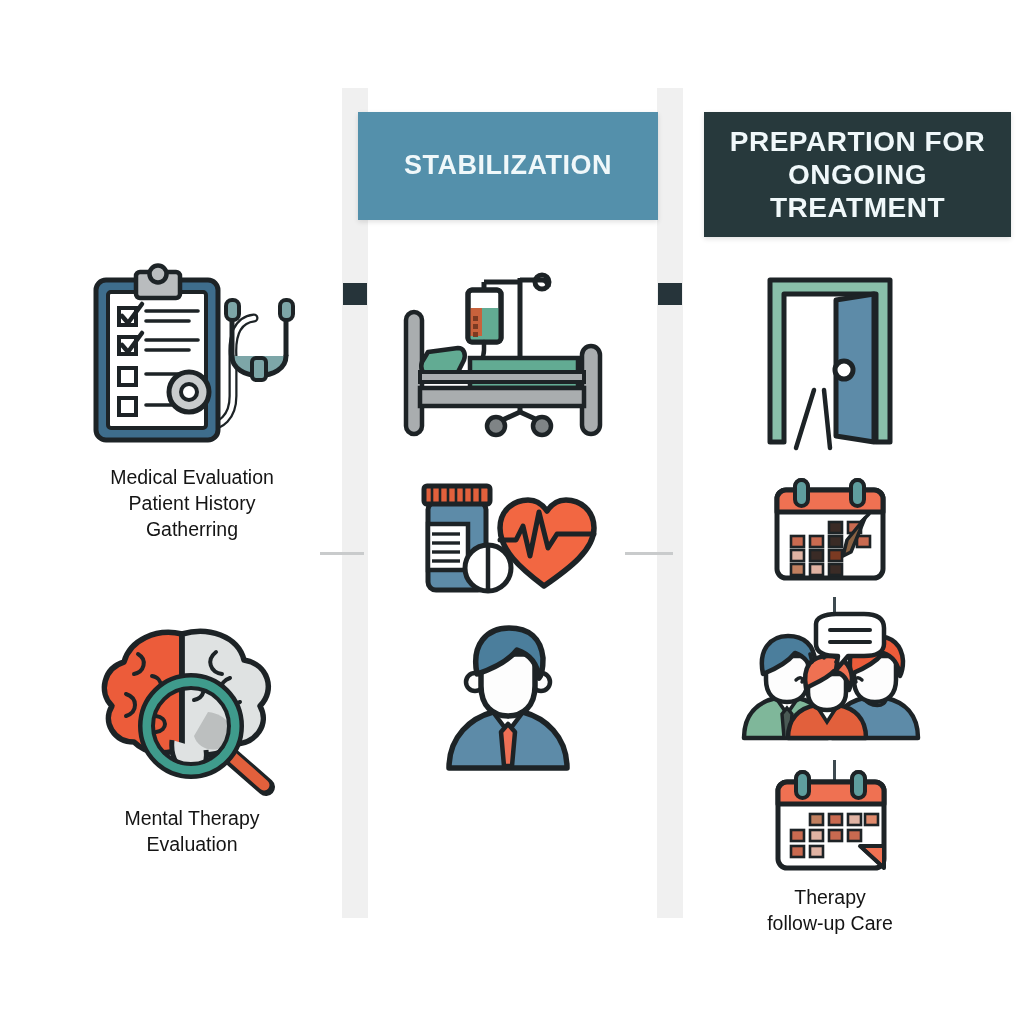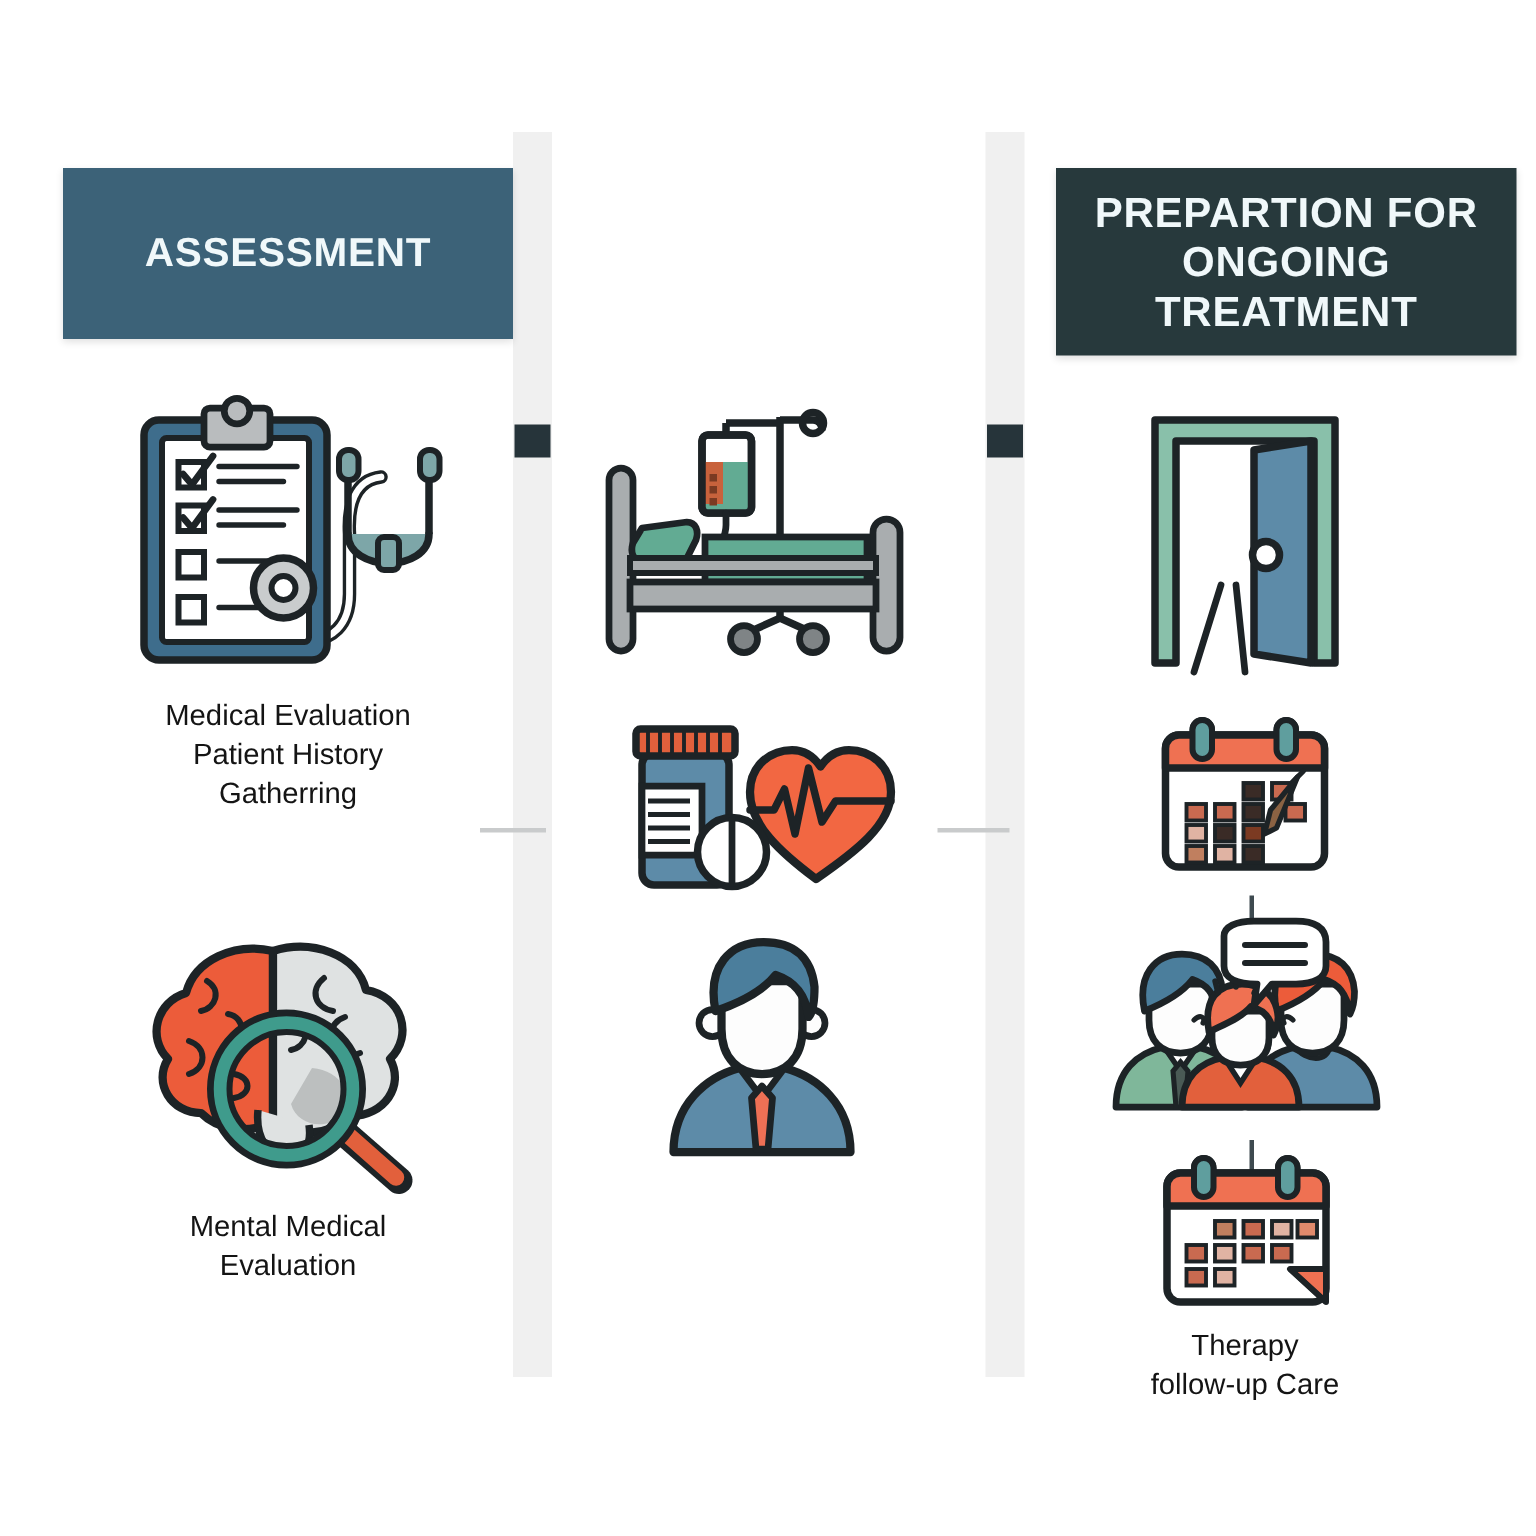--- a/index.html
+++ b/index.html
@@ -98,22 +98,22 @@
 </head>
 <body>
 
 <div id="canvas">
 
   <div class="divider-band" id="band-1"></div>
   <div class="divider-band" id="band-2"></div>
   <div class="band-node" id="node-1"></div>
   <div class="band-node" id="node-2"></div>
 
-  <div class="col-header" id="header-0">
-    <span>ASSESSMENT</span>
+  <div class="col-header" id="header-1">
+    <span>STABILIZATION</span>
   </div>
   <div class="col-header" id="header-2">
     <span>PREPARTION FOR ONGOING TREATMENT</span>
   </div>
 
   <div class="h-dash" id="hd-left"></div>
   <div class="h-dash" id="hd-right"></div>
   <div class="v-tick" id="vt-1"></div>
   <div class="v-tick" id="vt-2"></div>
 
@@ -195,21 +195,21 @@
           <path d="M118 92 C138 94 146 110 138 124 C126 134 108 130 104 116 Z" fill="#b9bdbd" stroke="none" opacity="0.95"></path>
 
           <path d="M137 133 L176 167" stroke="#1d2326" stroke-width="18" stroke-linecap="round"></path>
           <path d="M139 134 L174 165" stroke="#e2603c" stroke-width="11" stroke-linecap="round"></path>
 
           <circle cx="101" cy="106" r="50" fill="none" stroke="#1d2326" stroke-width="6"></circle>
           <circle cx="101" cy="106" r="44" fill="none" stroke="#3f9b8c" stroke-width="9"></circle>
           <circle cx="101" cy="106" r="38" fill="none" stroke="#1d2326" stroke-width="4"></circle>
         </svg>
       </div>
-      <div class="node-label">Mental Medical
+      <div class="node-label">Mental Therapy
 Evaluation</div>
     </div>
   </div>
 
   <div class="column" id="column-1">
 
     <div class="node" id="c1-n0">
       <div class="node-art">
         <svg width="232" height="190" viewBox="0 0 232 190">
 

